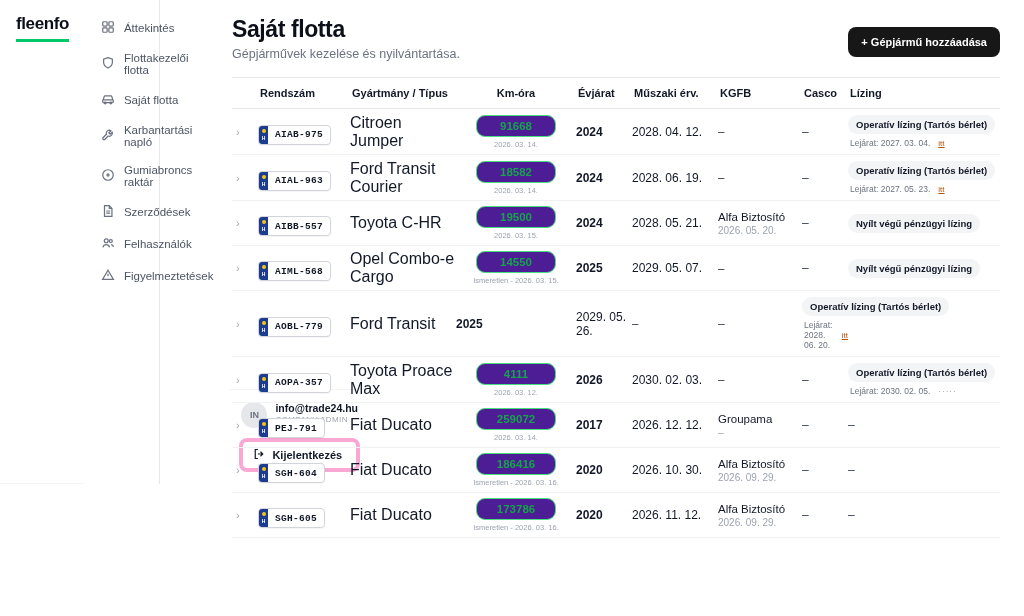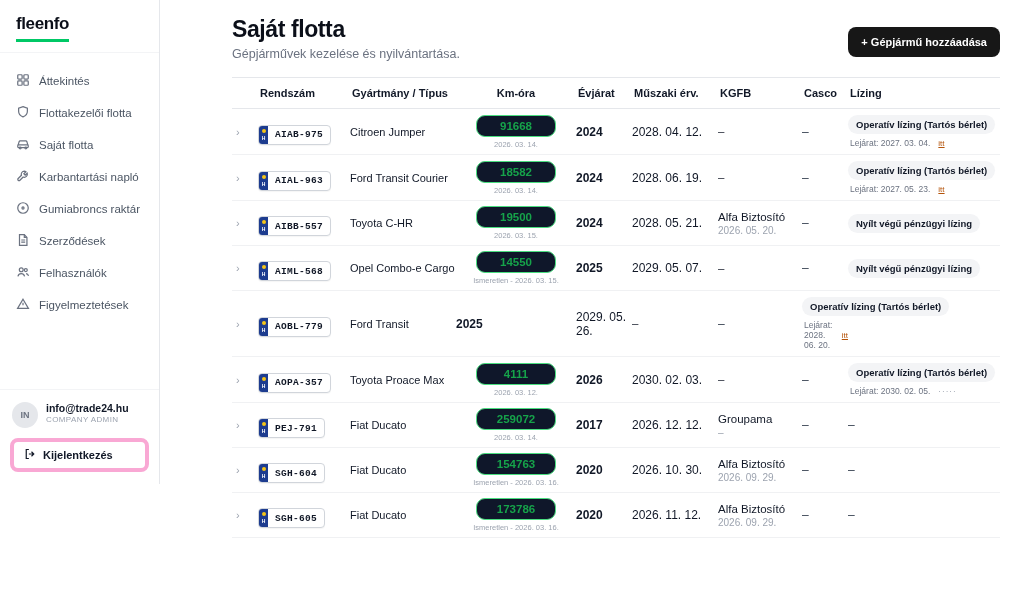--- a/index.html
+++ b/index.html
@@ -1,20 +1,20 @@
 <!DOCTYPE html>
 <html lang="hu"><head>
 <meta charset="utf-8">
 <style>
   * { margin:0; padding:0; box-sizing:border-box; }
   html,body { width:1024px; height:616px; overflow:hidden; }
   body { font-family:"Liberation Sans", sans-serif; background:#ffffff; color:#111827; display:flex; }
 
   
-  .sidebar { width:160px; min-width:160px; height:484px; border-right:1px solid #e5e7eb; display:flex; flex-direction:column; background:#fff; }
+  .sidebar { width:160px; min-width:160px; height:484px; border-right:1px solid #e5e7eb; display:flex; flex-direction:row; background:#fff; }
   .side-head { padding:14px 16px 10px 16px; border-bottom:1px solid #f3f4f6; }
   .logo { font-size:17px; font-weight:800; letter-spacing:-0.4px; color:#0b0f19; display:inline-block; padding-bottom:5px; border-bottom:3px solid #00c866; }
   .nav { padding:14px 8px; display:flex; flex-direction:column; gap:4px; }
   .nav-item { display:flex; align-items:center; gap:9px; padding:6px 8px; border-radius:6px; color:#4b5563; font-size:11.5px; cursor:pointer; }
   .nav-item svg { flex:0 0 auto; stroke:#6b7280; }
   .side-foot { margin-top:auto; border-top:1px solid #f3f4f6; padding:12px 10px 12px 10px; }
   .userrow { display:flex; align-items:flex-start; gap:8px; padding:0 2px 10px 2px; }
   .avatar { width:26px; height:26px; border-radius:50%; background:#e5e7eb; color:#6b7280; font-size:9px; font-weight:700; display:flex; align-items:center; justify-content:center; }
   .uemail { font-size:10.5px; font-weight:700; color:#111827; line-height:1.25; }
   .urole { font-size:8px; color:#9ca3af; letter-spacing:0.4px; }
@@ -36,23 +36,23 @@
   .th.center { text-align:center; }
   .tbody .trow { border-bottom:1px solid #f0f1f3; min-height:41px; }
   .chev { color:#9ca3af; font-size:11px; padding-left:4px; cursor:pointer; user-select:none; }
 
   .plate { display:inline-flex; align-items:stretch; border:1px solid #d1d5db; border-radius:4px; background:#fff; height:20px; overflow:hidden; box-shadow:0 1px 1px rgba(0,0,0,0.04); }
   .plate-eu { width:9px; background:#1d3c8f; display:flex; flex-direction:column; align-items:center; justify-content:space-evenly; }
   .plate-eu .stars { width:4px; height:4px; border-radius:50%; background:#f5c518; }
   .plate-eu .hmark { color:#fff; font-size:5px; font-weight:700; line-height:5px; }
   .plate-num { font-family:"Liberation Mono", monospace; font-weight:700; font-size:9.5px; letter-spacing:0.3px; color:#111827; display:flex; align-items:center; padding:0 7px; }
 
-  .model { font-size:11px; color:#111827; }
+  .model { font-size:16px; color:#111827; }
   .kmcell { display:flex; flex-direction:column; align-items:center; justify-content:center; padding:5px 0; }
-  .km-badge { min-width:80px; text-align:center; border:1px solid #4ade80; background:#0f172a; color:#16a34a; font-weight:800; font-size:11.5px; padding:4px 10px; border-radius:9px; }
+  .km-badge { min-width:80px; text-align:center; border:1px solid #4ade80; background:#4c1d95; color:#16a34a; font-weight:800; font-size:11.5px; padding:4px 10px; border-radius:9px; }
   .km-date { font-size:7.5px; color:#9ca3af; margin-top:3px; }
   .yr, .insp { font-size:12px; font-weight:700; color:#111827; }
   .insp { font-weight:400; }
   .kgfb-main { font-size:11.5px; color:#111827; line-height:1.3; }
   .kgfb-sub { font-size:10px; color:#9ca3af; }
   .dash { font-size:12px; color:#374151; }
 
   .lz { display:flex; flex-direction:column; align-items:flex-start; gap:4px; padding:6px 0; }
   .lz-badge { background:#f3f4f6; border-radius:10px; padding:4px 8px; font-size:9.5px; font-weight:700; color:#111827; white-space:nowrap; }
   .lz-subline { display:flex; align-items:center; gap:8px; padding-left:2px; }
@@ -398,21 +398,21 @@
       <span class="plate">
         <span class="plate-eu">
                 <span class="stars"></span>
                 <span class="hmark">H</span>
               </span>
         <span class="plate-num">SGH-604</span>
       </span>
     </div>
     <div class="model">Fiat Ducato</div>
     <div class="kmcell">
-      <span class="km-badge">154763</span>
+      <span class="km-badge">186416</span>
       <span class="km-date">Ismeretlen - 2026. 03. 16.</span>
     </div>
     <div class="yr">2020</div>
     <div class="insp">2026. 10. 30.</div>
     <div>
       <div class="kgfb-main">Alfa Biztosító</div>
       <div class="kgfb-sub">2026. 09. 29.</div>
     </div>
     <div class="dash">–</div>
     <div>

